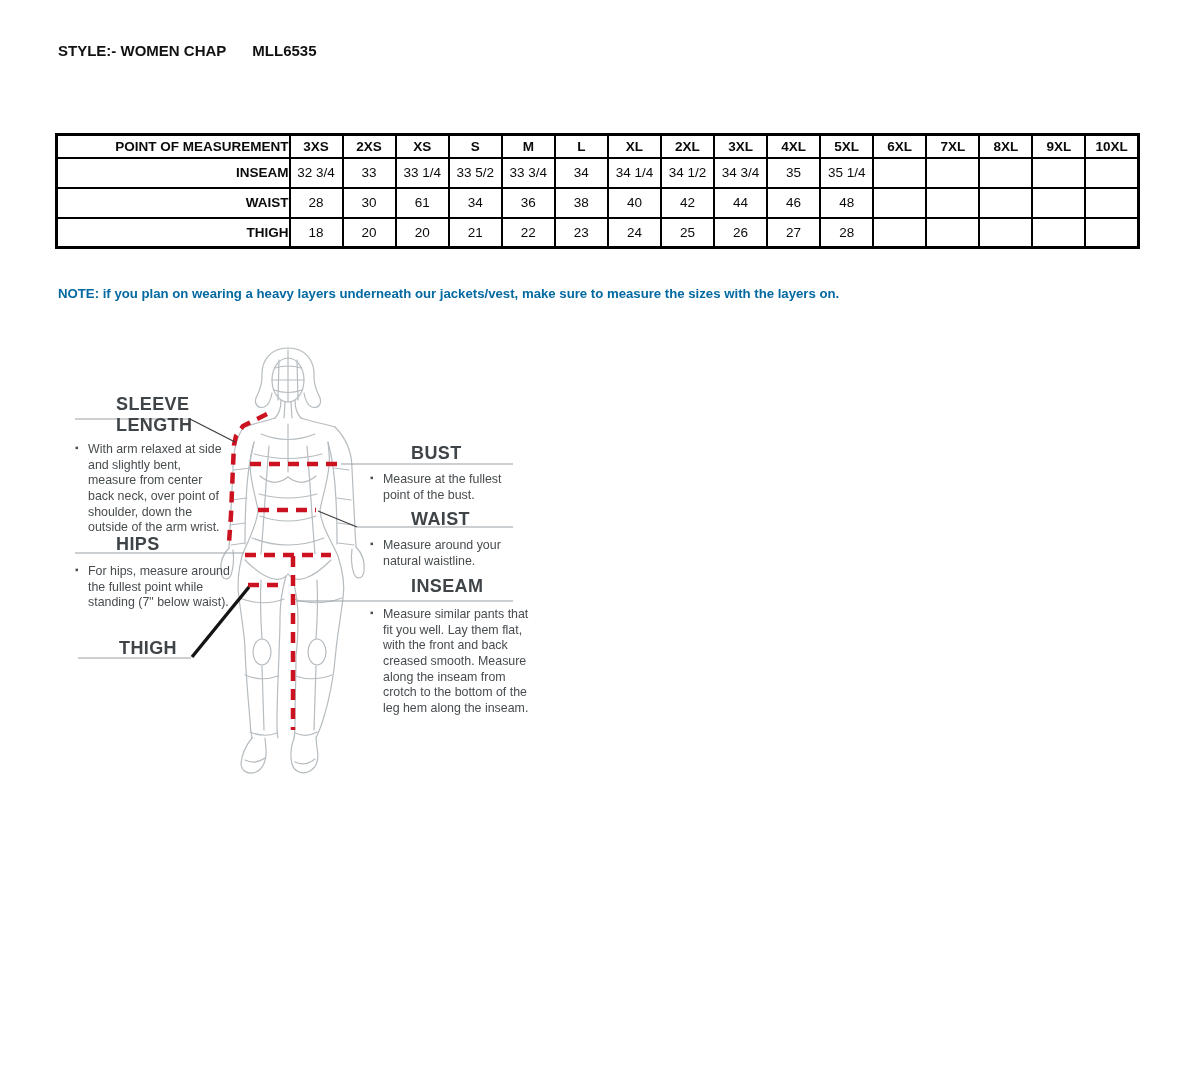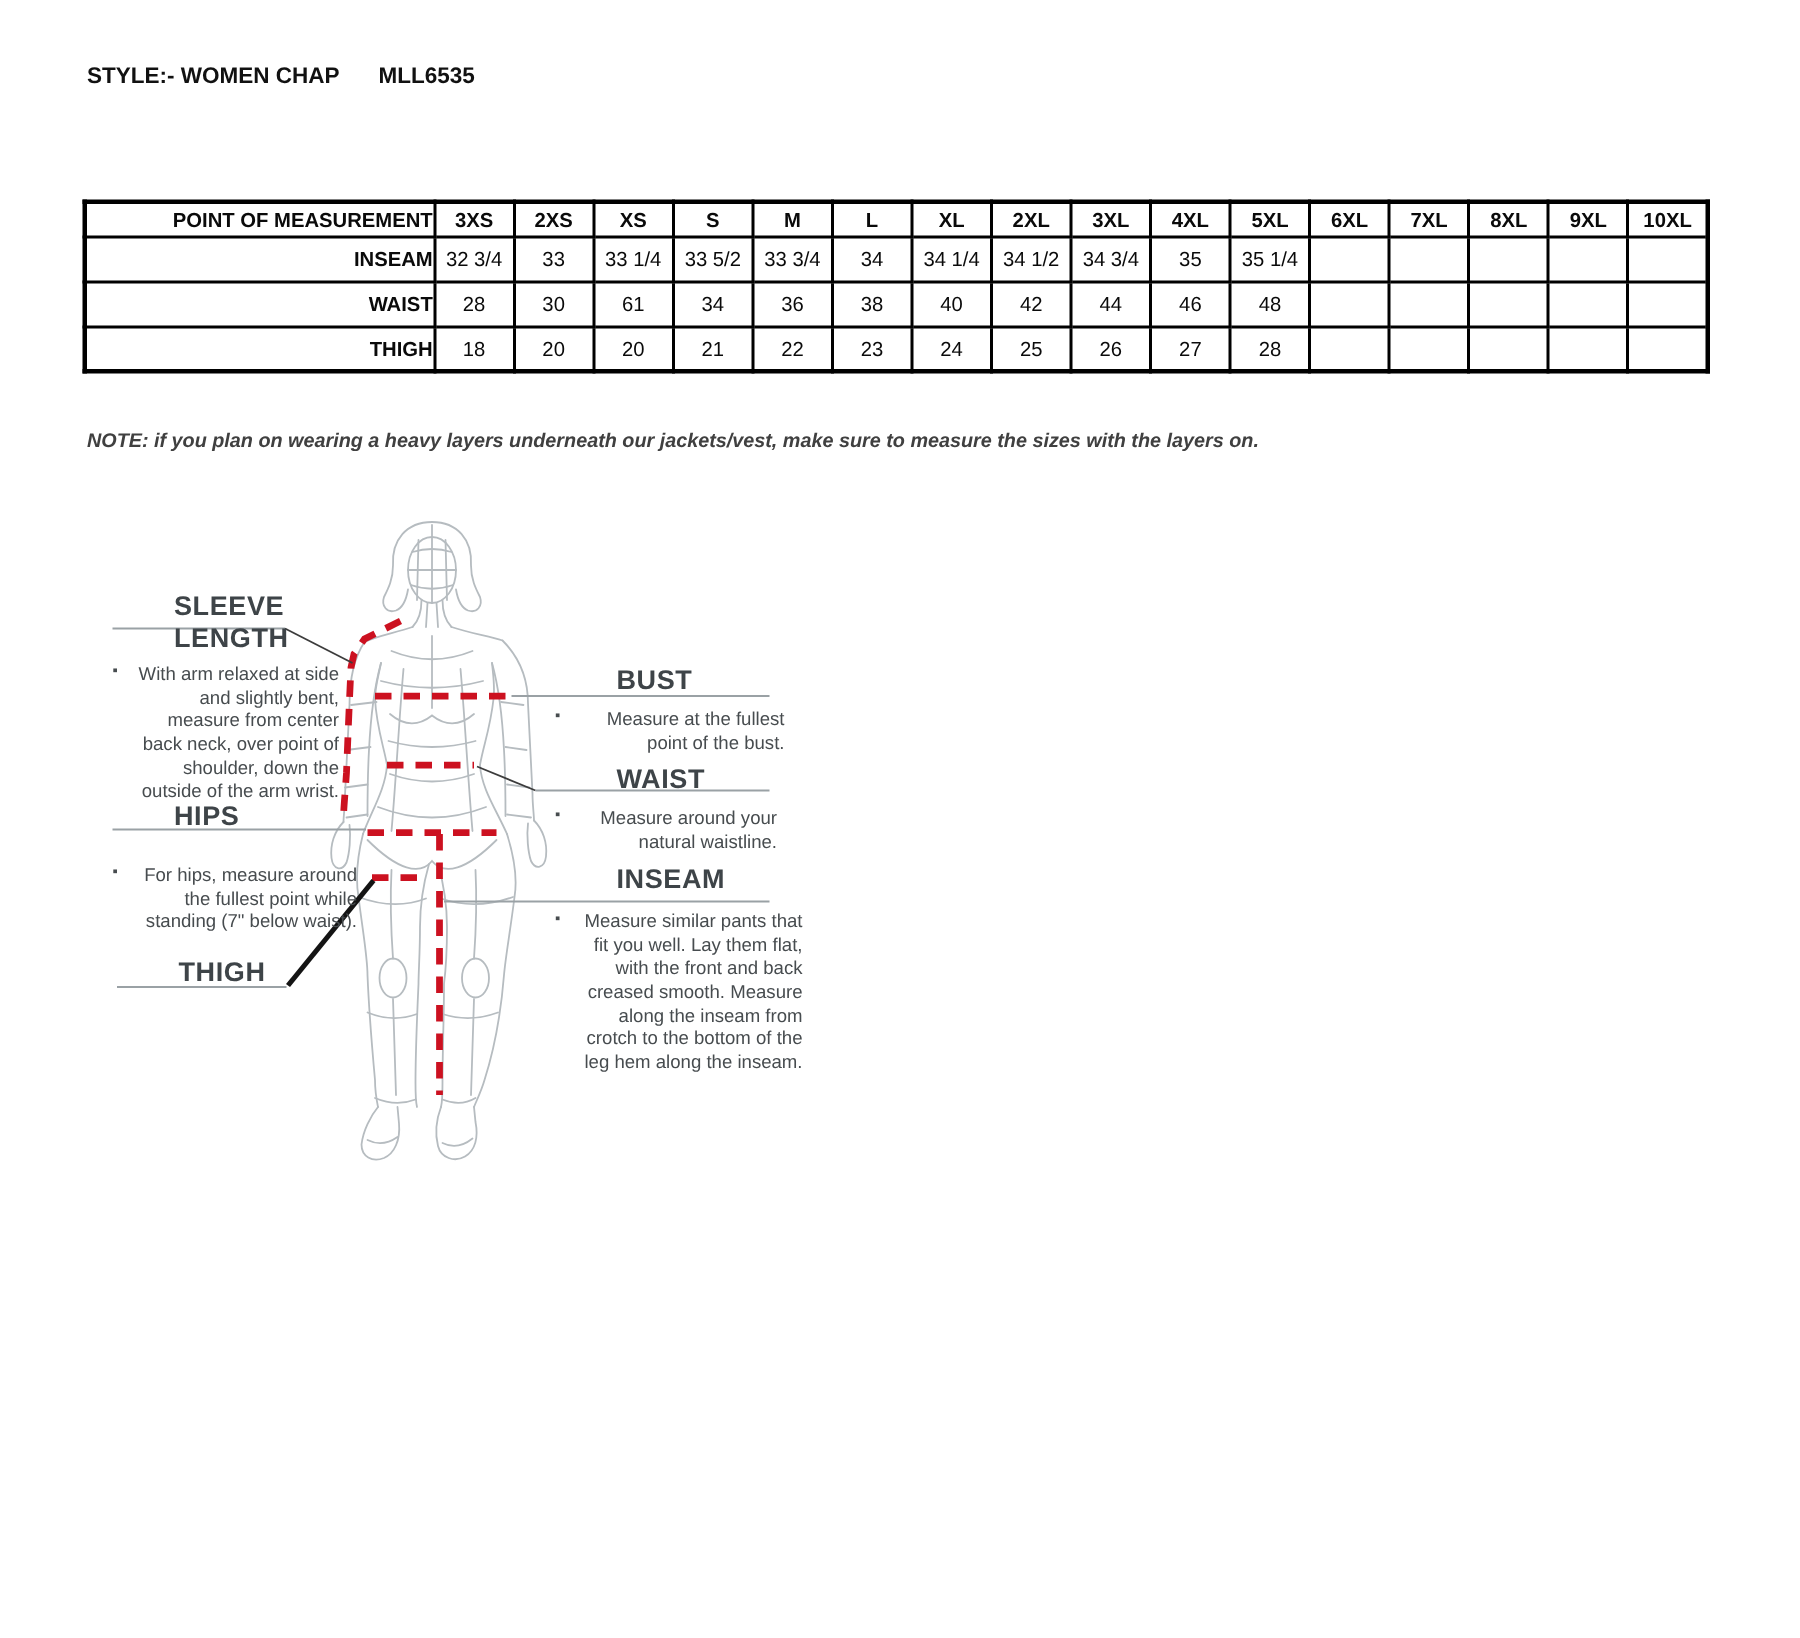--- a/index.html
+++ b/index.html
@@ -25,34 +25,34 @@
     font-size:13.5px;color:#0a0a0a;text-align:center;padding:0;overflow:hidden;white-space:nowrap;}
   #size-table col.label-col{width:233px;}
   #size-table thead tr{height:23px;}
   #size-table tbody tr{height:30px;}
   #size-table th{font-weight:bold;}
   #size-table .rowlabel{text-align:right;padding-left:4px;font-weight:bold;}
   #size-table td{font-weight:normal;}
 
   
   #note-line{position:absolute;left:58px;top:286px;width:1100px;
-    font-size:13.2px;font-weight:bold;color:#404040;font-style:italic;}
+    font-size:13.2px;font-weight:bold;color:#0369a1;}
 
   
   #diagram{position:absolute;left:55px;top:330px;width:565px;height:460px;}
   #diagram svg{position:absolute;left:0;top:0;}
   .fig-line{stroke:var(--figure-line);fill:none;stroke-width:1.2;stroke-linecap:round;}
   .red-dash{stroke:var(--measure-line);fill:none;stroke-width:4.5;stroke-dasharray:11 8;stroke-linecap:butt;}
   .rule-line{stroke:var(--rule-line);fill:none;stroke-width:1.2;}
   .dark-line{stroke:#3c3c3c;fill:none;stroke-width:1.2;}
   .thick-line{stroke:#141414;fill:none;stroke-width:3.4;}
 
   .label-block{position:absolute;}
   .sec-heading{font-size:18px;font-weight:600;letter-spacing:0.4px;color:var(--heading-text);margin-left:41px;}
-  .sec-para{position:relative;font-size:12.4px;line-height:1.26;color:var(--body-text);margin-top:6px;text-align:right;}
+  .sec-para{position:relative;font-size:12.4px;line-height:1.26;color:var(--body-text);margin-top:6px;}
   .sec-para.bullet{padding-left:13px;}
   .sec-para.bullet::before{content:"\25AA";position:absolute;left:0;top:0;font-size:10px;color:var(--body-text);}
 </style>
 </head>
 <body>
 
 <div id="page">
 
   <div id="title-row">
     <span>STYLE:- WOMEN CHAP</span>
@@ -264,21 +264,21 @@
       </g>
     </svg>
 
     <div class="label-block" style="left:20px;top:64px;width:150px;">
       <div class="sec-heading">SLEEVE LENGTH</div>
       <div class="sec-para bullet" style="width:138px;">With arm relaxed at side and slightly bent, measure from center back neck, over point of shoulder, down the outside of the arm wrist.</div>
     </div>
 
     <div class="label-block" style="left:20px;top:204px;width:165px;">
       <div class="sec-heading">HIPS</div>
-      <div class="sec-para bullet" style="width:150px;margin-top:21px;">For hips, measure around the fullest point while standing (7" below waist).</div>
+      <div class="sec-para bullet" style="width:150px;margin-top:9px;">For hips, measure around the fullest point while standing (7" below waist).</div>
     </div>
 
     <div class="label-block" style="left:23px;top:308px;width:175px;">
       <div class="sec-heading">THIGH</div>
     </div>
 
     <div class="label-block" style="left:315px;top:113px;width:150px;">
       <div class="sec-heading">BUST</div>
       <div class="sec-para bullet" style="width:140px;margin-top:8px;">Measure at the fullest point of the bust.</div>
     </div>

